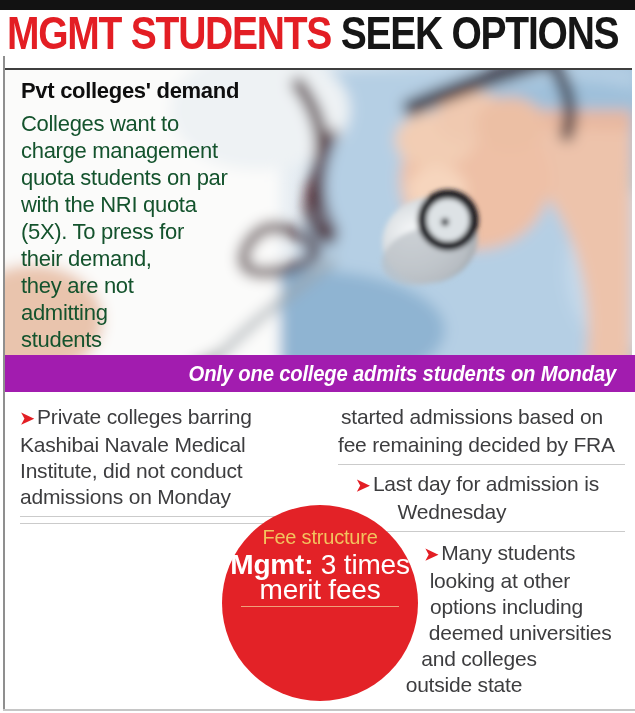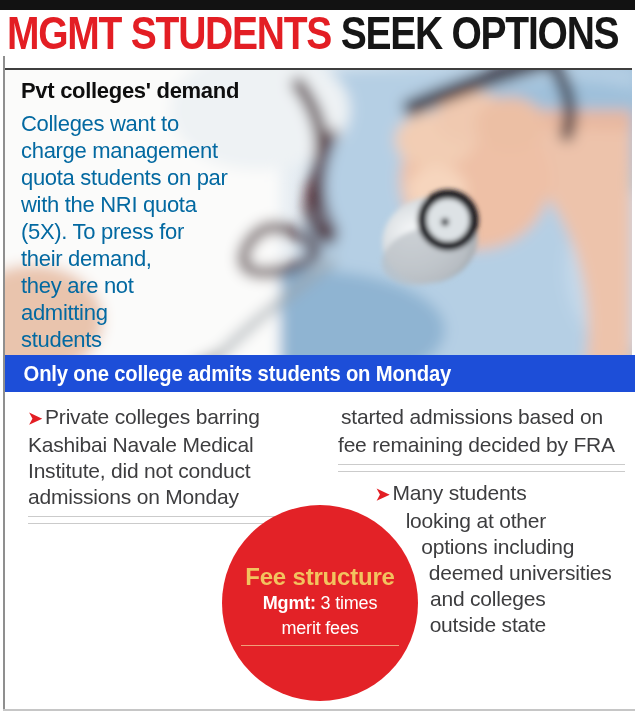--- a/index.html
+++ b/index.html
@@ -18,52 +18,52 @@
   .headline .hl-red{color:#e31e24;}
   .headline .hl-black{color:#161616;}
   
   .photo{
     position:absolute;left:5px;top:68px;width:627px;height:299px;
     border-top:2px solid #3f3f3f;overflow:hidden;background:#dfe9f1;
   }
   .photo svg{position:absolute;left:0;top:0;}
   .photo-caption{position:absolute;left:16px;top:8px;width:252px;z-index:2;}
   .photo-title{font-size:22px;font-weight:bold;color:#0e0e0e;margin-bottom:6px;letter-spacing:-0.3px;}
-  .photo-body{font-size:22px;line-height:27px;color:#0369a1;white-space:pre-line;letter-spacing:-0.3px;}
+  .photo-body{font-size:22px;line-height:27px;color:#14532d;white-space:pre-line;letter-spacing:-0.3px;}
   
   .banner{
-    position:absolute;left:5px;top:355px;width:630px;height:37px;background:#1d4ed8;
-    color:#ffffff;font-weight:bold;font-size:22px;text-align:left;line-height:37px;
-    transform-origin:center;letter-spacing:-0.2px;
+    position:absolute;left:5px;top:355px;width:630px;height:37px;background:#a21caf;
+    color:#ffffff;font-weight:bold;font-size:22px;text-align:right;line-height:37px;
+    transform-origin:center;letter-spacing:-0.2px;font-style:italic;
   }
   .banner-inner{display:inline-block;transform:scaleX(0.92);}
   
   .left-rule{position:absolute;left:3px;top:56px;width:2px;height:655px;background:#8f8f8f;}
   .bottom-rule{position:absolute;left:3px;top:709px;width:632px;height:2px;background:#c6c6c6;}
   
   .col{position:absolute;top:398px;height:315px;font-size:21px;line-height:26px;color:#3d3d3f;letter-spacing:-0.2px;z-index:1;}
-  .col-left{left:28px;width:256px;}
+  .col-left{left:20px;width:256px;}
   .col-right{left:338px;width:285px;}
   .float-right-spacer{float:right;width:62px;height:315px;shape-outside:circle(106px at 106px 205px);}
   .float-left-spacer{float:left;width:95px;height:315px;shape-outside:circle(110px at -18px 205px);}
   .item{margin-top:6px;}
   .item-gap{margin-top:8px;}
   .marker{color:#e31e24;font-size:17px;margin-right:3px;font-weight:bold;}
   .btext{white-space:pre-line;}
   .divider{height:1px;background:#cbcbcb;margin:6px 0;}
   .col-left .divider{width:292px;}
   .col-right .divider{width:287px;}
   
   .fee-circle{
     position:absolute;left:222px;top:505px;width:196px;height:196px;border-radius:50%;
     background:#e32227;z-index:3;text-align:center;color:#ffffff;
     box-sizing:border-box;padding-top:20px;letter-spacing:-0.2px;
   }
-  .fee-title{color:#f2c35f;font-weight:bold;font-size:24px;line-height:25px;margin-bottom:2px;margin-top:39px;}
-  .fee-item{font-size:18px;line-height:25px;white-space:pre-line;}
+  .fee-title{color:#f2c35f;font-weight:normal;font-size:20px;line-height:25px;margin-bottom:2px;}
+  .fee-item{font-size:28px;line-height:25px;white-space:pre-line;}
   .fee-item b{font-weight:bold;}
   .fee-divider{width:158px;height:1px;background:#f0a07a;margin:4px auto;}
 </style>
 </head>
 <body>
 
 <div id="stage">
 
   <div class="top-bar"></div>
 
@@ -156,20 +156,24 @@
     <div class="divider"></div>
   </div>
 
   <div class="col col-right">
     <div class="float-left-spacer"></div>
     <div class="item">
       <span class="marker"></span><span class="btext">started admissions based on
 fee remaining decided by FRA</span>
     </div>
     <div class="divider"></div>
+    <div class="item">
+      <span class="marker">➤</span><span class="btext">Last day for admission is
+Wednesday</span>
+    </div>
     <div class="divider"></div>
     <div class="item item-gap">
       <span class="marker">➤</span><span class="btext">Many students
 looking at other
 options including
 deemed universities
 and colleges
 outside state</span>
     </div>
   </div>

